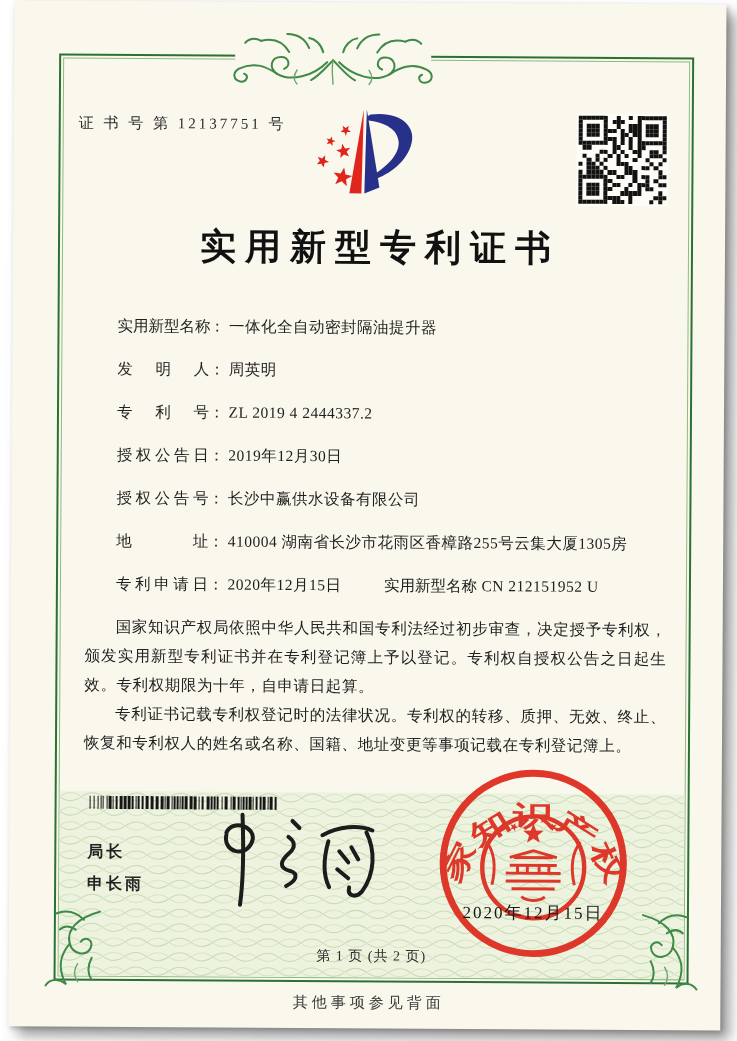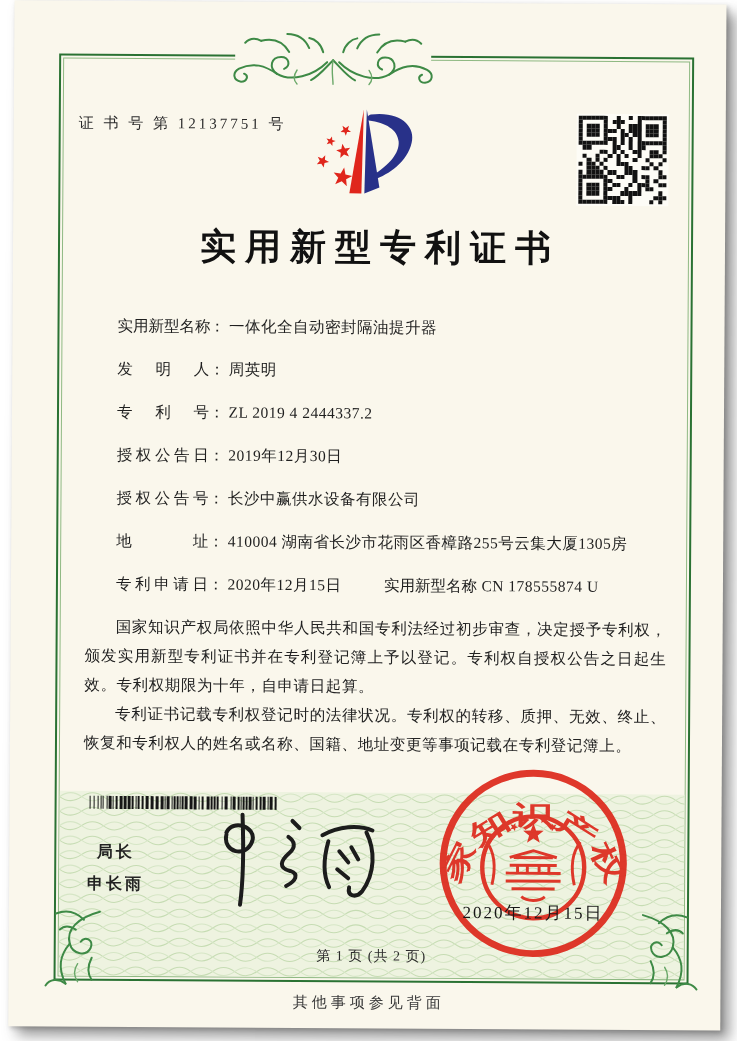--- a/index.html
+++ b/index.html
@@ -36,21 +36,21 @@
   .pair2{position:absolute;left:268px;top:0;}
   .pair2 .flabel{width:78px;}
   .paras{position:absolute;left:27px;top:556px;width:582px;font-size:15.5px;line-height:29px;
          text-align:justify;color:#222;}
   .paras p{margin:0;text-indent:2em;letter-spacing:.6px;}
   .band{position:absolute;left:3px;top:735px;width:625px;height:185px;}
   .barcode{position:absolute;left:33px;top:740px;width:190px;height:13px;display:flex;align-items:stretch;}
   .barcode span{display:block;height:100%;}
   .officer{position:absolute;left:31px;top:786px;font-family:"Liberation Sans","DejaVu Sans",sans-serif;
            font-size:16px;font-weight:bold;letter-spacing:3px;color:#222;}
-  .officer div{margin-bottom:11px;text-align:center;}
+  .officer div{margin-bottom:11px;}
   .signature{position:absolute;left:140px;top:748px;width:210px;height:110px;}
   .seal{position:absolute;left:379px;top:707px;width:196px;height:196px;opacity:.93;}
   .seal-date{position:absolute;left:374px;top:843px;width:206px;text-align:center;
              font-size:17px;letter-spacing:2px;color:#161616;}
   .page-info{position:absolute;left:0;top:890px;width:100%;text-align:center;font-size:14px;
              letter-spacing:1px;color:#2b2b2b;}
   .back-note{position:absolute;left:45px;top:991px;width:631px;text-align:center;
              font-size:15px;letter-spacing:4px;color:#3a3a3a;}
   .ornament{position:absolute;left:166px;top:-31px;width:212px;height:62px;}
   .corner{position:absolute;top:852px;width:70px;height:82px;}
@@ -567,21 +567,21 @@
       </div>
       <div class="frow">
         <span class="flabel">授权公告号</span><span class="fcolon">：</span><span class="fvalue">长沙中赢供水设备有限公司</span>
       </div>
       <div class="frow">
         <span class="flabel">地址</span><span class="fcolon">：</span><span class="fvalue">410004 湖南省长沙市花雨区香樟路255号云集大厦1305房</span>
       </div>
       <div class="frow">
         <span class="flabel">专利申请日</span><span class="fcolon">：</span><span class="fvalue">2020年12月15日</span>
         <span class="pair2">
-          <span class="flabel">实用新型名称</span><span class="fcolon">：</span><span class="fvalue">CN 178555874 U</span>
+          <span class="flabel">实用新型名称</span><span class="fcolon">：</span><span class="fvalue">CN 212151952 U</span>
         </span>
       </div>
     </div>
 
     <div class="paras">
       <p>国家知识产权局依照中华人民共和国专利法经过初步审查，决定授予专利权，颁发实用新型专利证书并在专利登记簿上予以登记。专利权自授权公告之日起生效。专利权期限为十年，自申请日起算。</p>
       <p>专利证书记载专利权登记时的法律状况。专利权的转移、质押、无效、终止、恢复和专利权人的姓名或名称、国籍、地址变更等事项记载在专利登记簿上。</p>
     </div>
 
     <svg class="band" viewBox="0 0 625 185" preserveAspectRatio="none">

